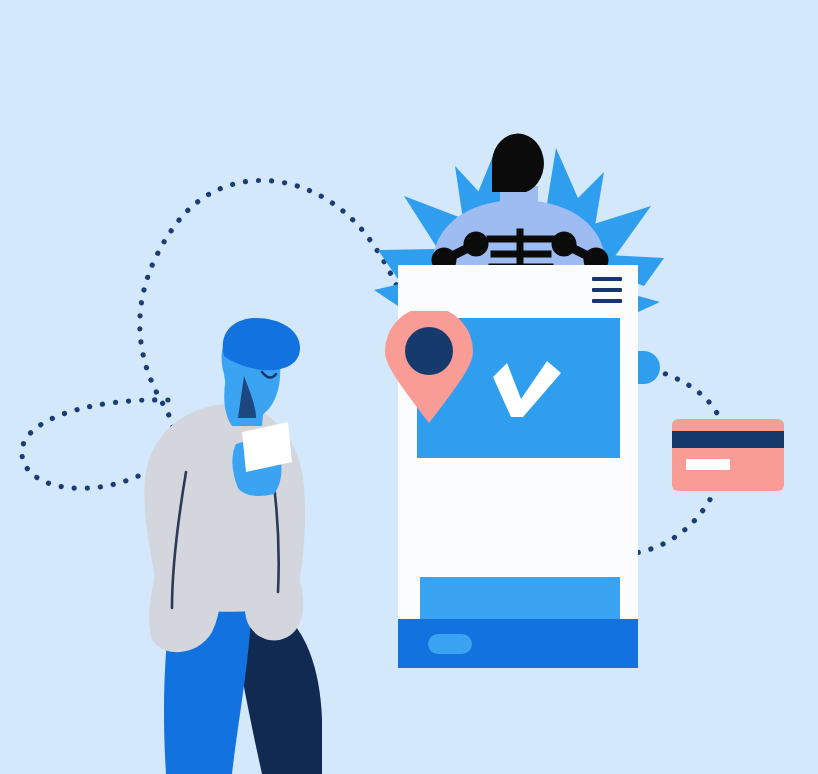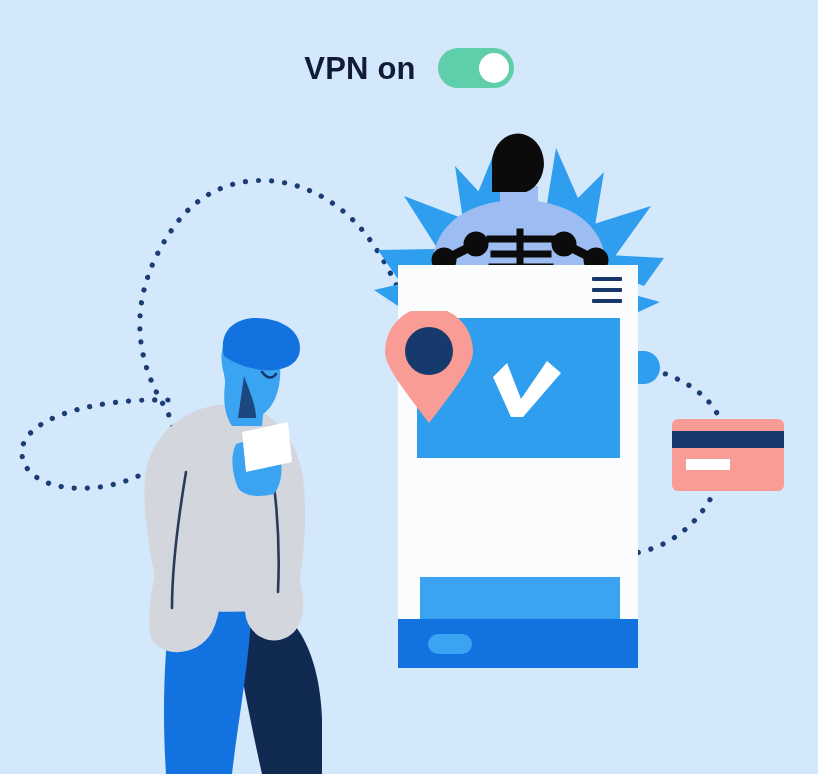--- a/index.html
+++ b/index.html
@@ -316,26 +316,20 @@
                  C 284,466 282,484 274,494
                  C 258,498 244,496 238,488
                  C 232,474 230,456 236,444 Z" fill="#3aa3f2"></path>
 
         <path d="M242,432 L 288,422 L 292,462 L 246,472 Z" fill="#ffffff"></path>
       </g>
 
     </g>
   </svg>
 
-  <div id="vpn-header">
-    <span id="vpn-label">VPN on</span>
-    <button id="vpn-toggle" aria-label="VPN toggle" style="background: rgb(94, 207, 170);">
-      <span class="knob" style="background: rgb(255, 255, 255);"></span>
-    </button>
-  </div>
 
   <div id="phone-side-button" style="background: rgb(47, 158, 238);"></div>
 
   <div id="credit-card" style="background: rgb(249, 156, 150);">
     <div id="credit-card-stripe" style="background: rgb(23, 58, 109);"></div>
     <div id="credit-card-label" style="background: rgb(255, 255, 255);"></div>
   </div>
 
   <div class="phone-shell" style="background: rgb(251, 252, 254);">
 

